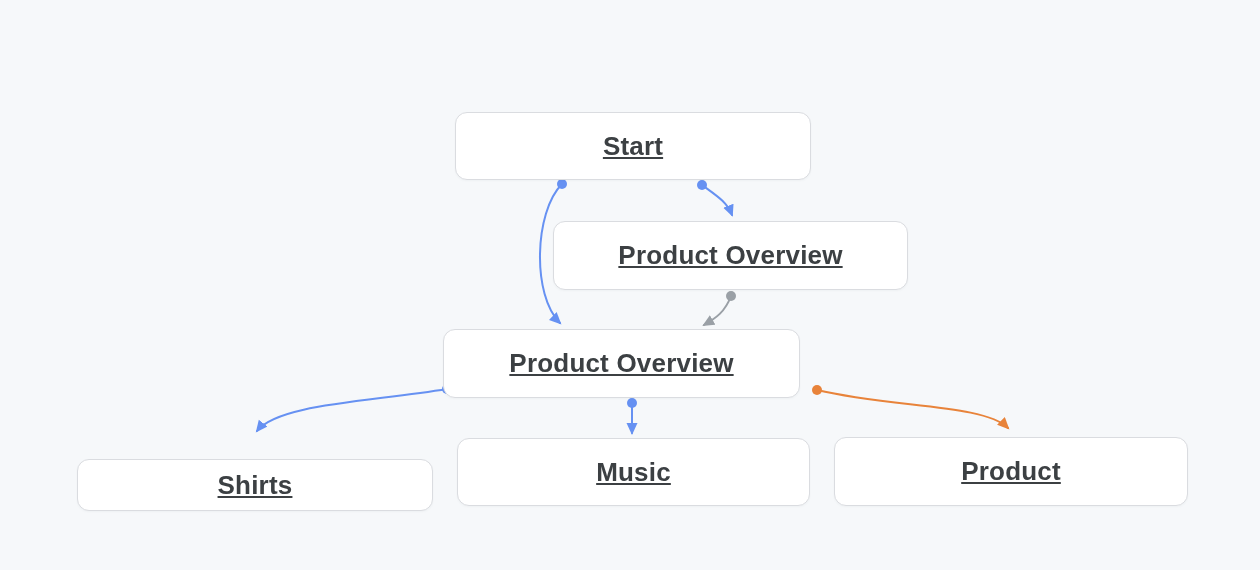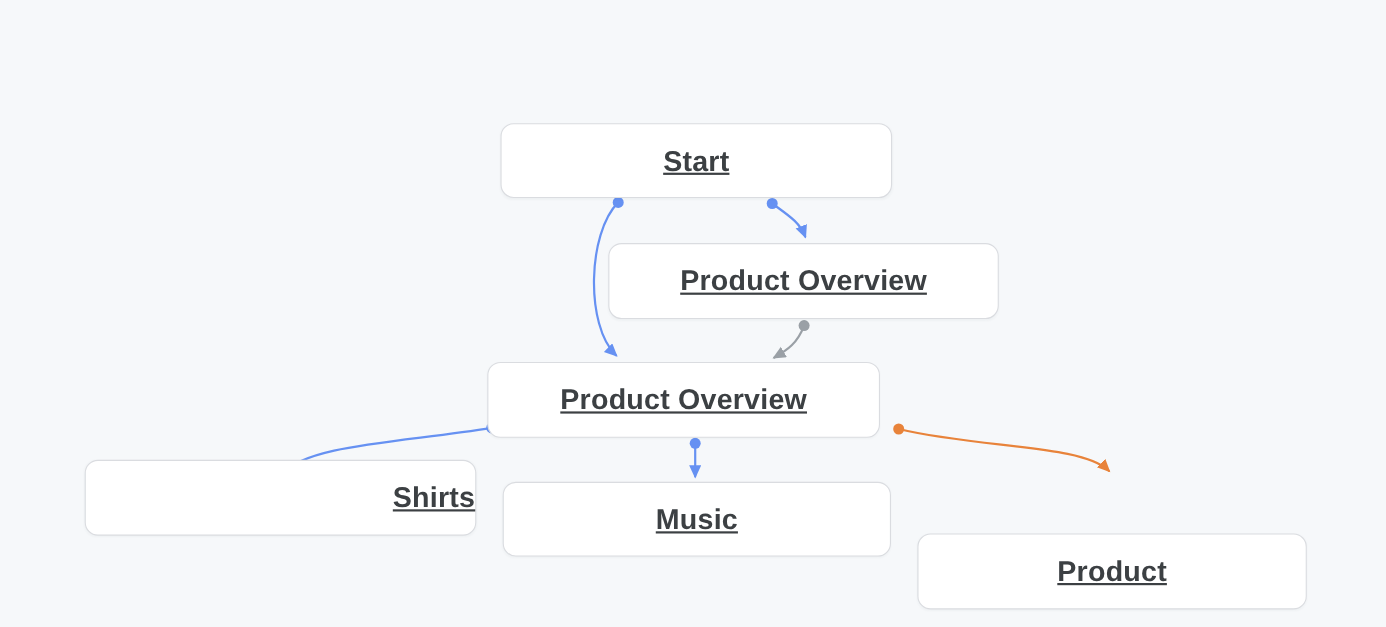--- a/index.html
+++ b/index.html
@@ -80,23 +80,23 @@
   <div>
       <div class="node" style="left: 455px; top: 112px; width: 356px; height: 68px;">
         <span>Start</span>
       </div>
       <div class="node" style="left: 553px; top: 221px; width: 355px; height: 69px;">
         <span>Product Overview</span>
       </div>
       <div class="node" style="left: 443px; top: 329px; width: 357px; height: 69px;">
         <span>Product Overview</span>
       </div>
-      <div class="node" style="left: 77px; top: 418px; width: 356px; height: 69px; justify-content: flex-end;">
+      <div class="node" style="left: 77px; top: 459px; width: 356px; height: 52px;">
         <span>Shirts</span>
       </div>
       <div class="node" style="left: 457px; top: 438px; width: 353px; height: 68px; text-align: center;">
         <span>Music</span>
       </div>
-      <div class="node" style="left: 834px; top: 437px; width: 354px; height: 69px; margin-top: 48px;">
+      <div class="node" style="left: 834px; top: 437px; width: 354px; height: 69px;">
         <span>Product</span>
       </div>
     </div>
 </div>
 
 </body></html>

